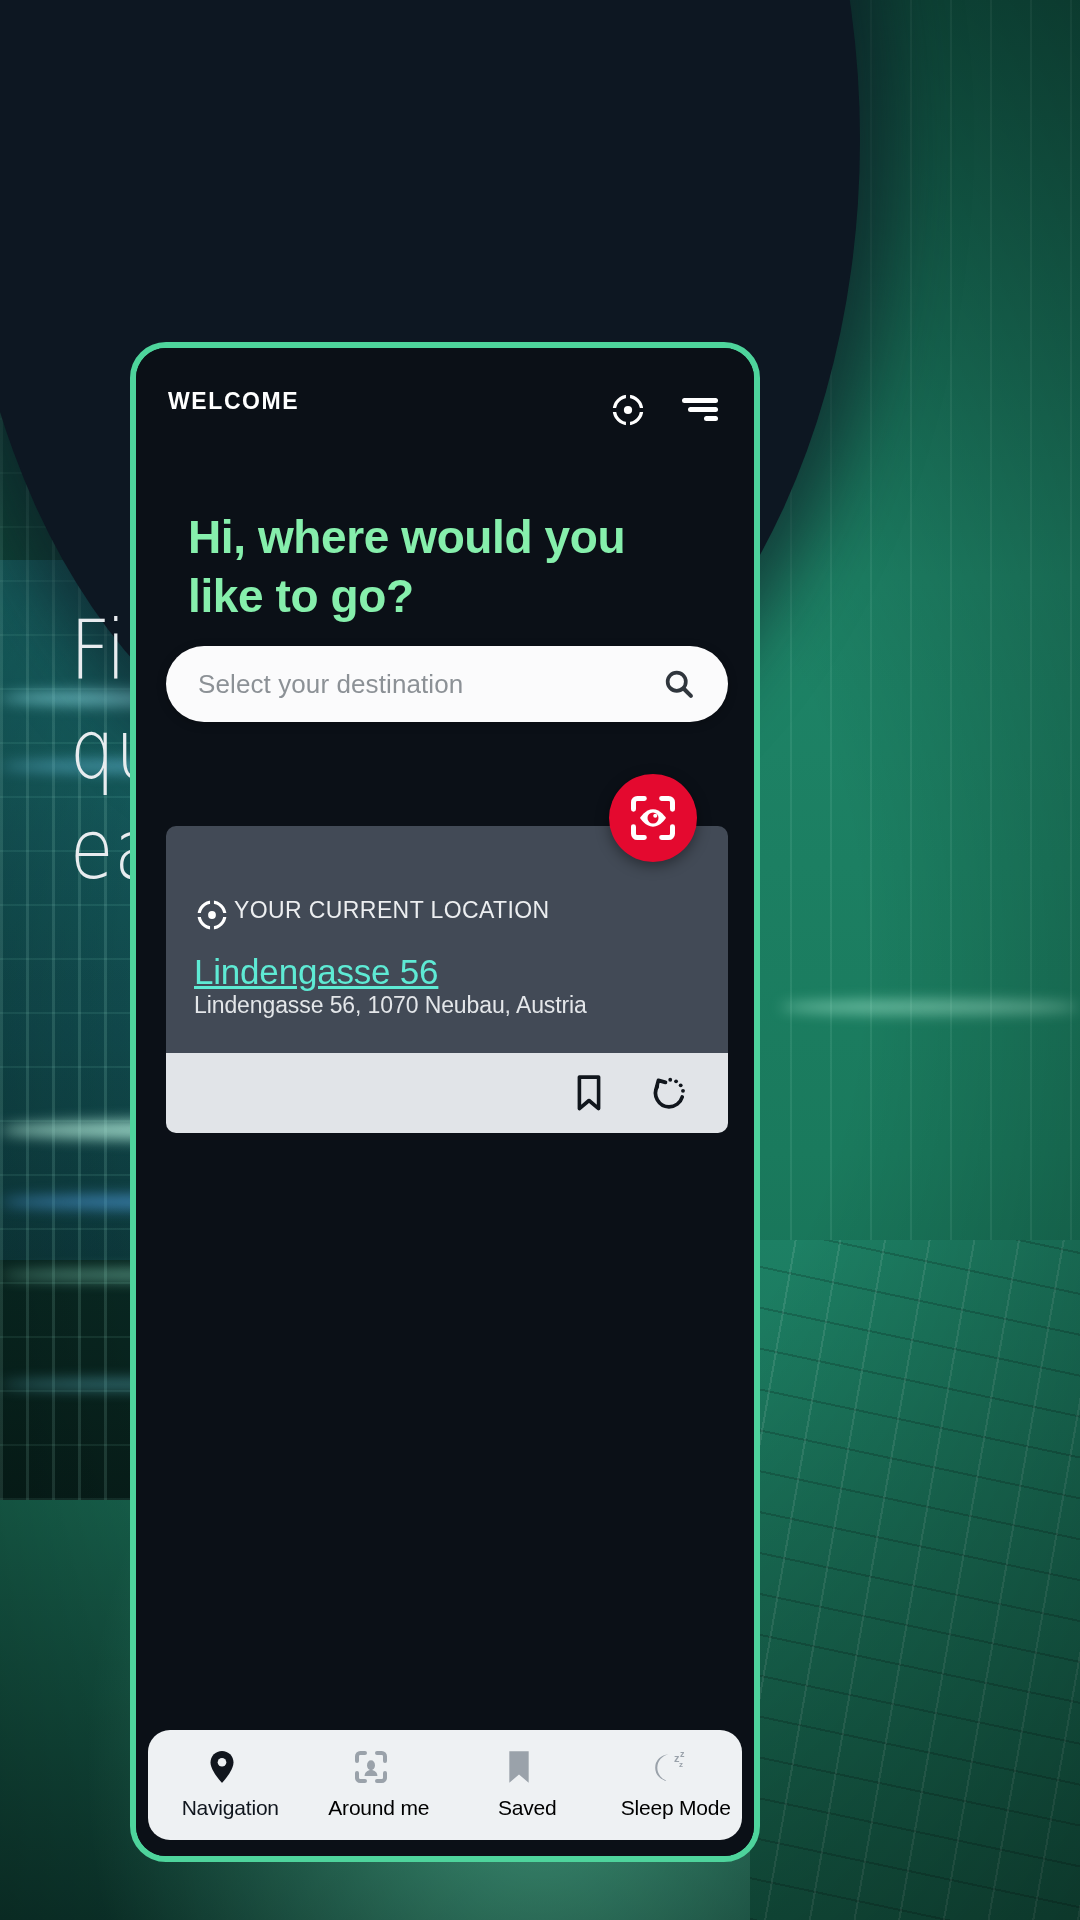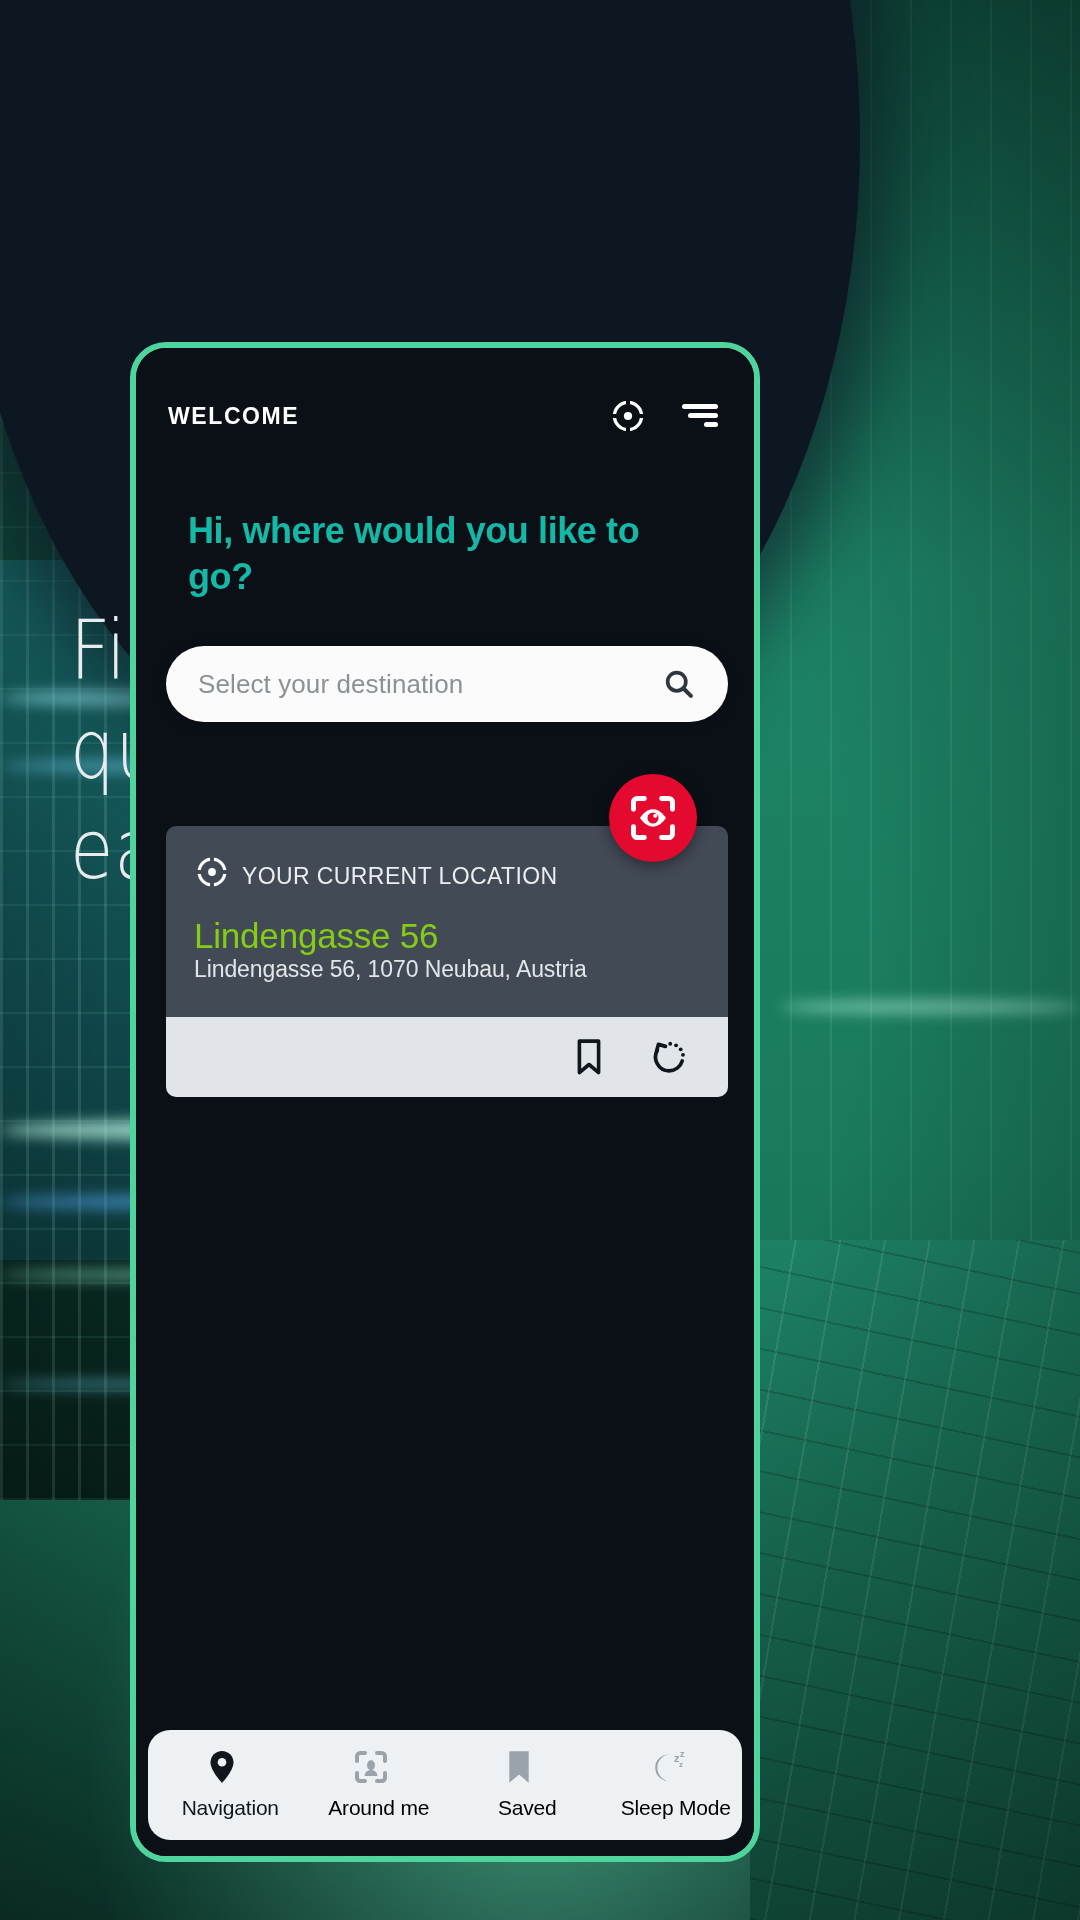--- a/index.html
+++ b/index.html
@@ -83,34 +83,34 @@
     border:6px solid #4ed49c;
     border-radius:36px;
     background:#0b1017;
     overflow:hidden;
   }
   #screen { position:absolute; inset:0; background:#0b1017; }
 
   
   #app-header {
     position:absolute; left:0; top:40px; width:100%; height:56px;
-    display:flex; align-items:center; padding:0 32px;
+    display:flex; padding:0 32px;
   }
   #welcome-title {
     font-size:23px; font-weight:bold; color:#fff;
     letter-spacing:1.6px;
   }
   .hdr-spacer { flex:1; }
   .hdr-icon { width:44px; height:44px; display:flex; align-items:center; justify-content:center; }
   .hdr-icon + .hdr-icon { margin-left:28px; }
 
   
   #greeting {
     position:absolute; left:52px; top:160px; width:500px;
-    font-size:36px; line-height:1.28; font-weight:bold; color:#14b8a6;
+    font-size:46px; line-height:1.28; font-weight:bold; color:#86efac;
     letter-spacing:-.4px;
   }
 
   
   #search-bar {
     position:absolute; left:30px; top:298px;
     width:562px; height:76px;
     background:#fbfbfc; border-radius:38px;
     display:flex; align-items:center; padding:4px 32px;
     box-shadow:0 2px 10px rgba(0,0,0,.25);
@@ -128,26 +128,26 @@
     box-shadow:0 4px 14px rgba(0,0,0,.4);
     z-index:5;
   }
 
   
   #location-card {
     position:absolute; left:30px; top:478px;
     width:562px; border-radius:10px; overflow:hidden;
   }
   #card-body { background:#424a56; padding:28px 28px 34px 28px; }
-  #card-head { display:flex; align-items:flex-end; gap:12px; }
+  #card-head { display:flex; align-items:flex-start; gap:4px;margin-top:43px; }
   #card-label {
     font-size:23px; color:#eceef0; letter-spacing:.4px;
   }
   #card-title {
-    margin-top:26px; font-size:35px; color:#84cc16; letter-spacing:-.2px;
+    margin-top:19px; font-size:35px; color:#5eead4; letter-spacing:-.2px;text-decoration:underline;
   }
   #card-address {
     font-size:23px; color:#e3e6e9; letter-spacing:-.1px;
   }
   #card-actions {
     background:#e1e4e8; height:80px;
     display:flex; align-items:center; justify-content:flex-end;
     gap:34px; padding-right:36px;
   }
   .card-action { width:46px; height:46px; display:flex; align-items:center; justify-content:center; }

